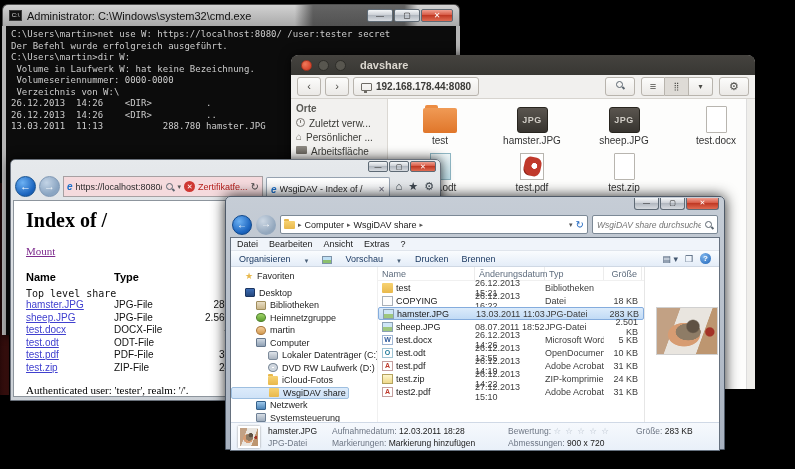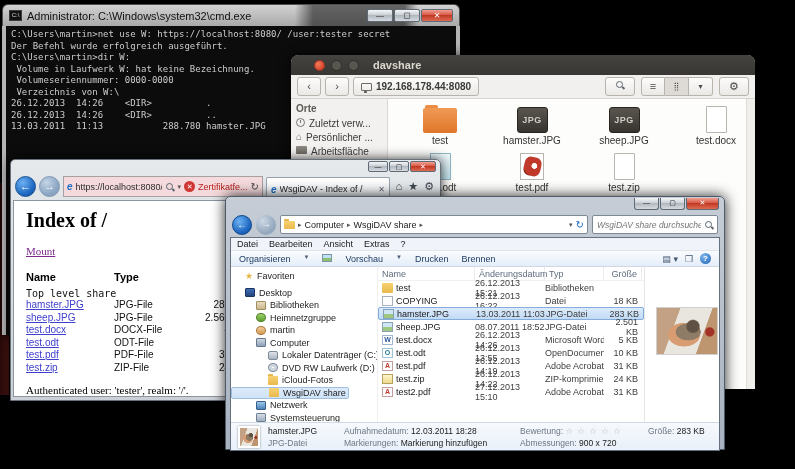--- a/index.html
+++ b/index.html
@@ -43,21 +43,21 @@
     background:linear-gradient(#f4f6f8,#c7ccd2 50%,#b2b8c0 50%,#d7dbe0); font-size:8px; line-height:11px; text-align:center; color:#222; }
   .capbtn.close { width:32px; background:linear-gradient(#f0a091,#d4513c 50%,#c03a25 50%,#e06b52); color:#fff; }
   .cmd-body { height:309px; background:#0c0c0c; border-left:4px solid #b5b5b5; border-right:4px solid #b5b5b5;
     padding:3px 2px 0 5px; overflow:hidden; }
   .cmd-line { font-family:"DejaVu Sans Mono", monospace; font-size:9px; line-height:11.5px; color:#cccccc; white-space:pre; }
 
   
   .nt { left:291px; top:55px; width:464px; height:334px; z-index:3; border-radius:8px 8px 0 0;
         background:#f2f1ef; box-shadow:0 0 12px rgba(0,0,0,.75); }
   .nt-title { height:20px; border-radius:7px 7px 0 0; background:linear-gradient(#45433f,#383733);
-    display:flex; align-items:center; padding:0 23px; }
+    display:flex; align-items:center; padding:0 10px; }
   .nt-circle { width:11px; height:11px; border-radius:50%; margin-right:6px; }
   .nt-close { background:radial-gradient(circle at 35% 35%, #f07a5a, #d9472f 70%); border:1px solid #a33622; }
   .nt-dim { background:#58564f; border:1px solid #2e2d29; }
   .nt-title-text { font-size:11px; font-weight:bold; color:#dcd8d0; margin-left:8px; }
   .nt-toolbar { height:24px; background:#f1f0ee; border-bottom:1px solid #d7d4cf; display:flex; align-items:center; padding:0 6px; gap:4px; }
   .nt-btn { height:19px; min-width:24px; border:1px solid #b8b4ad; border-radius:3px;
     background:linear-gradient(#fcfcfb,#ebe9e6); font-size:11px; color:#4a4a46; text-align:center; line-height:17px; }
   .nt-loc { display:flex; align-items:center; gap:4px; padding:0 7px; font-size:10px; font-weight:bold; color:#3b3b38; }
   .nt-screen { width:11px; height:8px; border:1.5px solid #6e6b65; border-radius:1px; position:relative; }
   .nt-screen::after { content:""; position:absolute; left:2px; bottom:-3px; width:3px; height:2px; background:#6e6b65; }
@@ -136,21 +136,21 @@
   .xp-back { background:radial-gradient(circle at 35% 30%, #6cb1f3, #1d66c0 65%, #124a92); border:1px solid #10488c; }
   .xp-fwd { background:radial-gradient(circle at 35% 30%, #cdd8e4, #93a7bd 65%); border:1px solid #84639... #8496ad; }
   .xp-crumbbar { flex:1; height:19px; background:#fff; border:1px solid #7c8996; border-radius:2px; display:flex; align-items:center; font-size:9px; color:#222; padding:0 3px; gap:3px; }
   .xp-sep { color:#555; font-size:7px; }
   .xp-refresh { color:#1d66c0; font-size:10px; }
   .xp-search { width:126px; height:19px; background:#fff; border:1px solid #7c8996; border-radius:2px; display:flex; align-items:center; padding:0 4px; gap:3px; flex:none; }
   .xp-search input { border:none; outline:none; width:100%; font-size:8.5px; font-style:italic; color:#888; background:transparent; }
   .xp-client { margin:0 4px 4px; border:1px solid #66717f; background:#fff; height:214px; display:flex; flex-direction:column; }
   .xp-menu { height:13px; background:#f0f4fa; border-bottom:1px solid #e0e5ec; display:flex; align-items:center; padding-left:6px; gap:11px; font-size:9px; color:#1a1a1a; }
   .xp-tools { height:16px; background:linear-gradient(#fafcfe,#e4edf8); border-bottom:1px solid #cfd8e4; display:flex; align-items:center; padding:0 8px; gap:13px; font-size:9px; color:#1e3c64; }
-  .xp-tool { display:flex; align-items:flex-start; gap:13px; }
+  .xp-tool { display:flex; align-items:flex-end; gap:13px; }
   .xp-tool .caret { font-size:6px; color:#4a6078; }
   .xp-picico { width:10px; height:8px; background:linear-gradient(#bfe0f5 50%, #8cc06e 50%); border:1px solid #7d93a8; }
   .xp-toolright { margin-left:auto; display:flex; gap:7px; align-items:center; color:#41556e; font-size:9px; }
   .xp-help { width:11px; height:11px; border-radius:50%; background:radial-gradient(circle at 35% 30%, #7db5ed, #1f64b8); color:#fff; font-size:8px; line-height:11px; text-align:center; font-weight:bold; }
   .xp-main { flex:1; display:flex; overflow:hidden; }
   .xp-side { width:146px; padding-top:3px; flex:none; }
   .xp-srow { display:flex; align-items:center; gap:4px; font-size:9px; color:#1d1d1d; height:12.5px; white-space:nowrap; overflow:hidden; }
   .lv0 { padding-left:14px; } .lv1 { padding-left:25px; } .lv2 { padding-left:37px; }
   .xp-srow.sel { background:linear-gradient(#dcebfb,#cfe2f7); border:1px solid #9ebfe0; border-radius:2px; width:118px; }
   .sic { width:10px; height:9px; flex:none; border-radius:1px; }
@@ -180,21 +180,21 @@
   .fic-jpg { background:linear-gradient(#cfe6f7 55%, #9ec77f 55%); border:1px solid #8aa0b4; }
   .fic-word { background:#fff; border:1px solid #9fb6d4; color:#2b579a; font-size:7px; font-weight:bold; line-height:8px; text-align:center; }
   .fic-odt { background:#fff; border:1px solid #9fc4d4; color:#1f7a99; font-size:7px; font-weight:bold; line-height:8px; text-align:center; }
   .fic-pdf { background:#fff; border:1px solid #c49f9f; color:#c0392b; font-size:7px; font-weight:bold; line-height:8px; text-align:center; }
   .fic-zip { background:linear-gradient(#fdf6cd,#efd98a); border:1px solid #b4a25e; }
   .xp-preview { width:84px; border-left:1px solid #e6e6e6; flex:none; }
   .xp-previmg { width:62px; height:48px; margin:40px auto 0; border:1px solid #d0d0d0; }
   .xp-details { height:28px; background:linear-gradient(#f6f9fd,#e9f0f9); border-top:1px solid #d0d9e6; display:flex; align-items:center; padding:0 7px; gap:8px; font-size:8.5px; flex:none; }
   .xp-thumb { width:22px; height:22px; border:2px solid #fff; box-shadow:0 0 2px rgba(0,0,0,.4); flex:none; }
   .dcol { display:flex; flex-direction:column; gap:2px; white-space:nowrap; overflow:hidden; }
-  .dlab { color:#6d7684;margin-left:12px; } .dval { color:#1a1a1a; } .dstars { color:#b9c2cd; letter-spacing:1px; }
+  .dlab { color:#6d7684; } .dval { color:#1a1a1a; } .dstars { color:#b9c2cd; letter-spacing:1px; }
   .dname { color:#1a1a1a; } .dtype { color:#6d7684; }
 </style>
 </head>
 <body>
 
 <div class="w maroon"></div>
 
 <div class="w cmd">
   <div class="cmd-title">
     <div class="cmd-ico">C:\</div>

